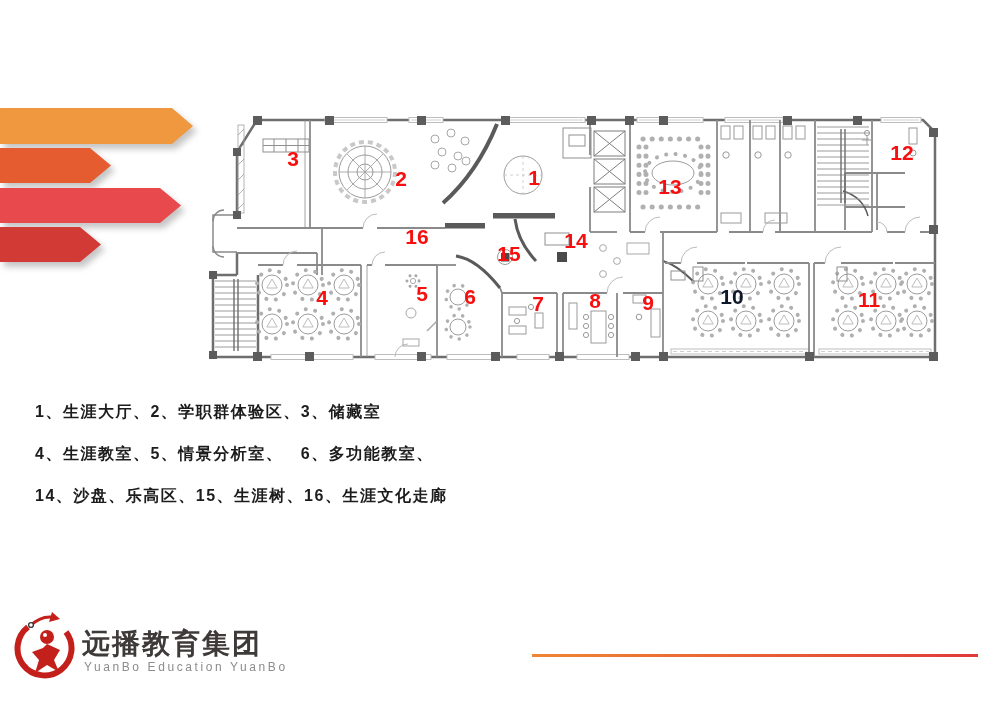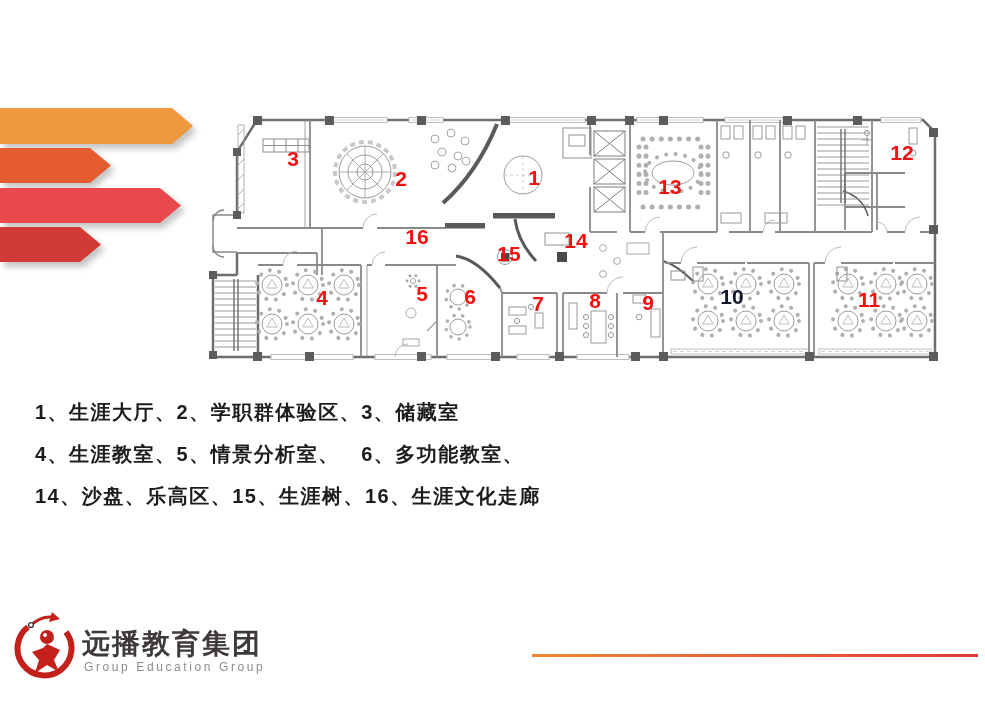--- a/index.html
+++ b/index.html
@@ -12,21 +12,21 @@
   .arrow { width:100%; height:100%;
            clip-path:polygon(0 0, calc(100% - 21px) 0, 100% 50%, calc(100% - 21px) 100%, 0 100%); }
 
   
   .plan { position:absolute; left:205px; top:95px; width:740px; height:278px; }
   .room-num { position:absolute; transform:translate(-50%,-50%);
               font-weight:bold; font-size:21px; line-height:1; }
 
   
   .legend { position:absolute; left:35px; top:404px; }
-  .legend p { font-size:20px; font-weight:600; color:#1c1c1c; letter-spacing:1.5px;
+  .legend p { font-size:16px; font-weight:600; color:#1c1c1c; letter-spacing:1.5px;
               line-height:16px; margin:0 0 26px 0; white-space:pre; }
 
   
   .logo { position:absolute; left:12px; top:608px; width:330px; height:80px; }
   .logo-icon { position:absolute; left:2px; top:4px; }
   .logo-cn { position:absolute; left:70px; top:17px; font-size:28px; font-weight:bold;
              color:#3e3a39; letter-spacing:2px; }
   .logo-en { position:absolute; left:72px; top:52px; font-size:12px; color:#8c8c8c;
              letter-spacing:2.6px; }
   .page-title { position:absolute; right:12px; top:620px; font-size:24px; font-weight:600;
@@ -371,18 +371,18 @@
         <path d="M14,15 A27,27 0 1 0 52,20" stroke-width="6"></path>
         <path d="M16,14 Q26,4 38,5" stroke-width="3"></path>
       </g>
       <path d="M38,0 L46,7 L35,10 Z" fill="#c4201b"></path>
       <circle cx="17" cy="13" r="2.4" fill="#ffffff" stroke="#3e3a39" stroke-width="1.4"></circle>
       <circle cx="33" cy="25" r="7" fill="#c4201b"></circle>
       <circle cx="31" cy="23" r="2" fill="#ffffff"></circle>
       <path d="M33,32 L46,38 L40,48 L45,60 L33,53 L21,61 L25,48 L18,40 L29,36 Z" fill="#c4201b"></path>
     </svg>
     <div class="logo-cn" style="color: rgb(62, 58, 57);">远播教育集团</div>
-    <div class="logo-en" style="color: rgb(140, 140, 140);">Group Education Group</div>
+    <div class="logo-en" style="color: rgb(140, 140, 140);">YuanBo Education YuanBo</div>
   </div>
 
   <div class="title-rule" style="background: linear-gradient(90deg, rgb(240, 134, 50), rgb(224, 58, 58));"></div>
 
 </div>
 
 </body></html>

